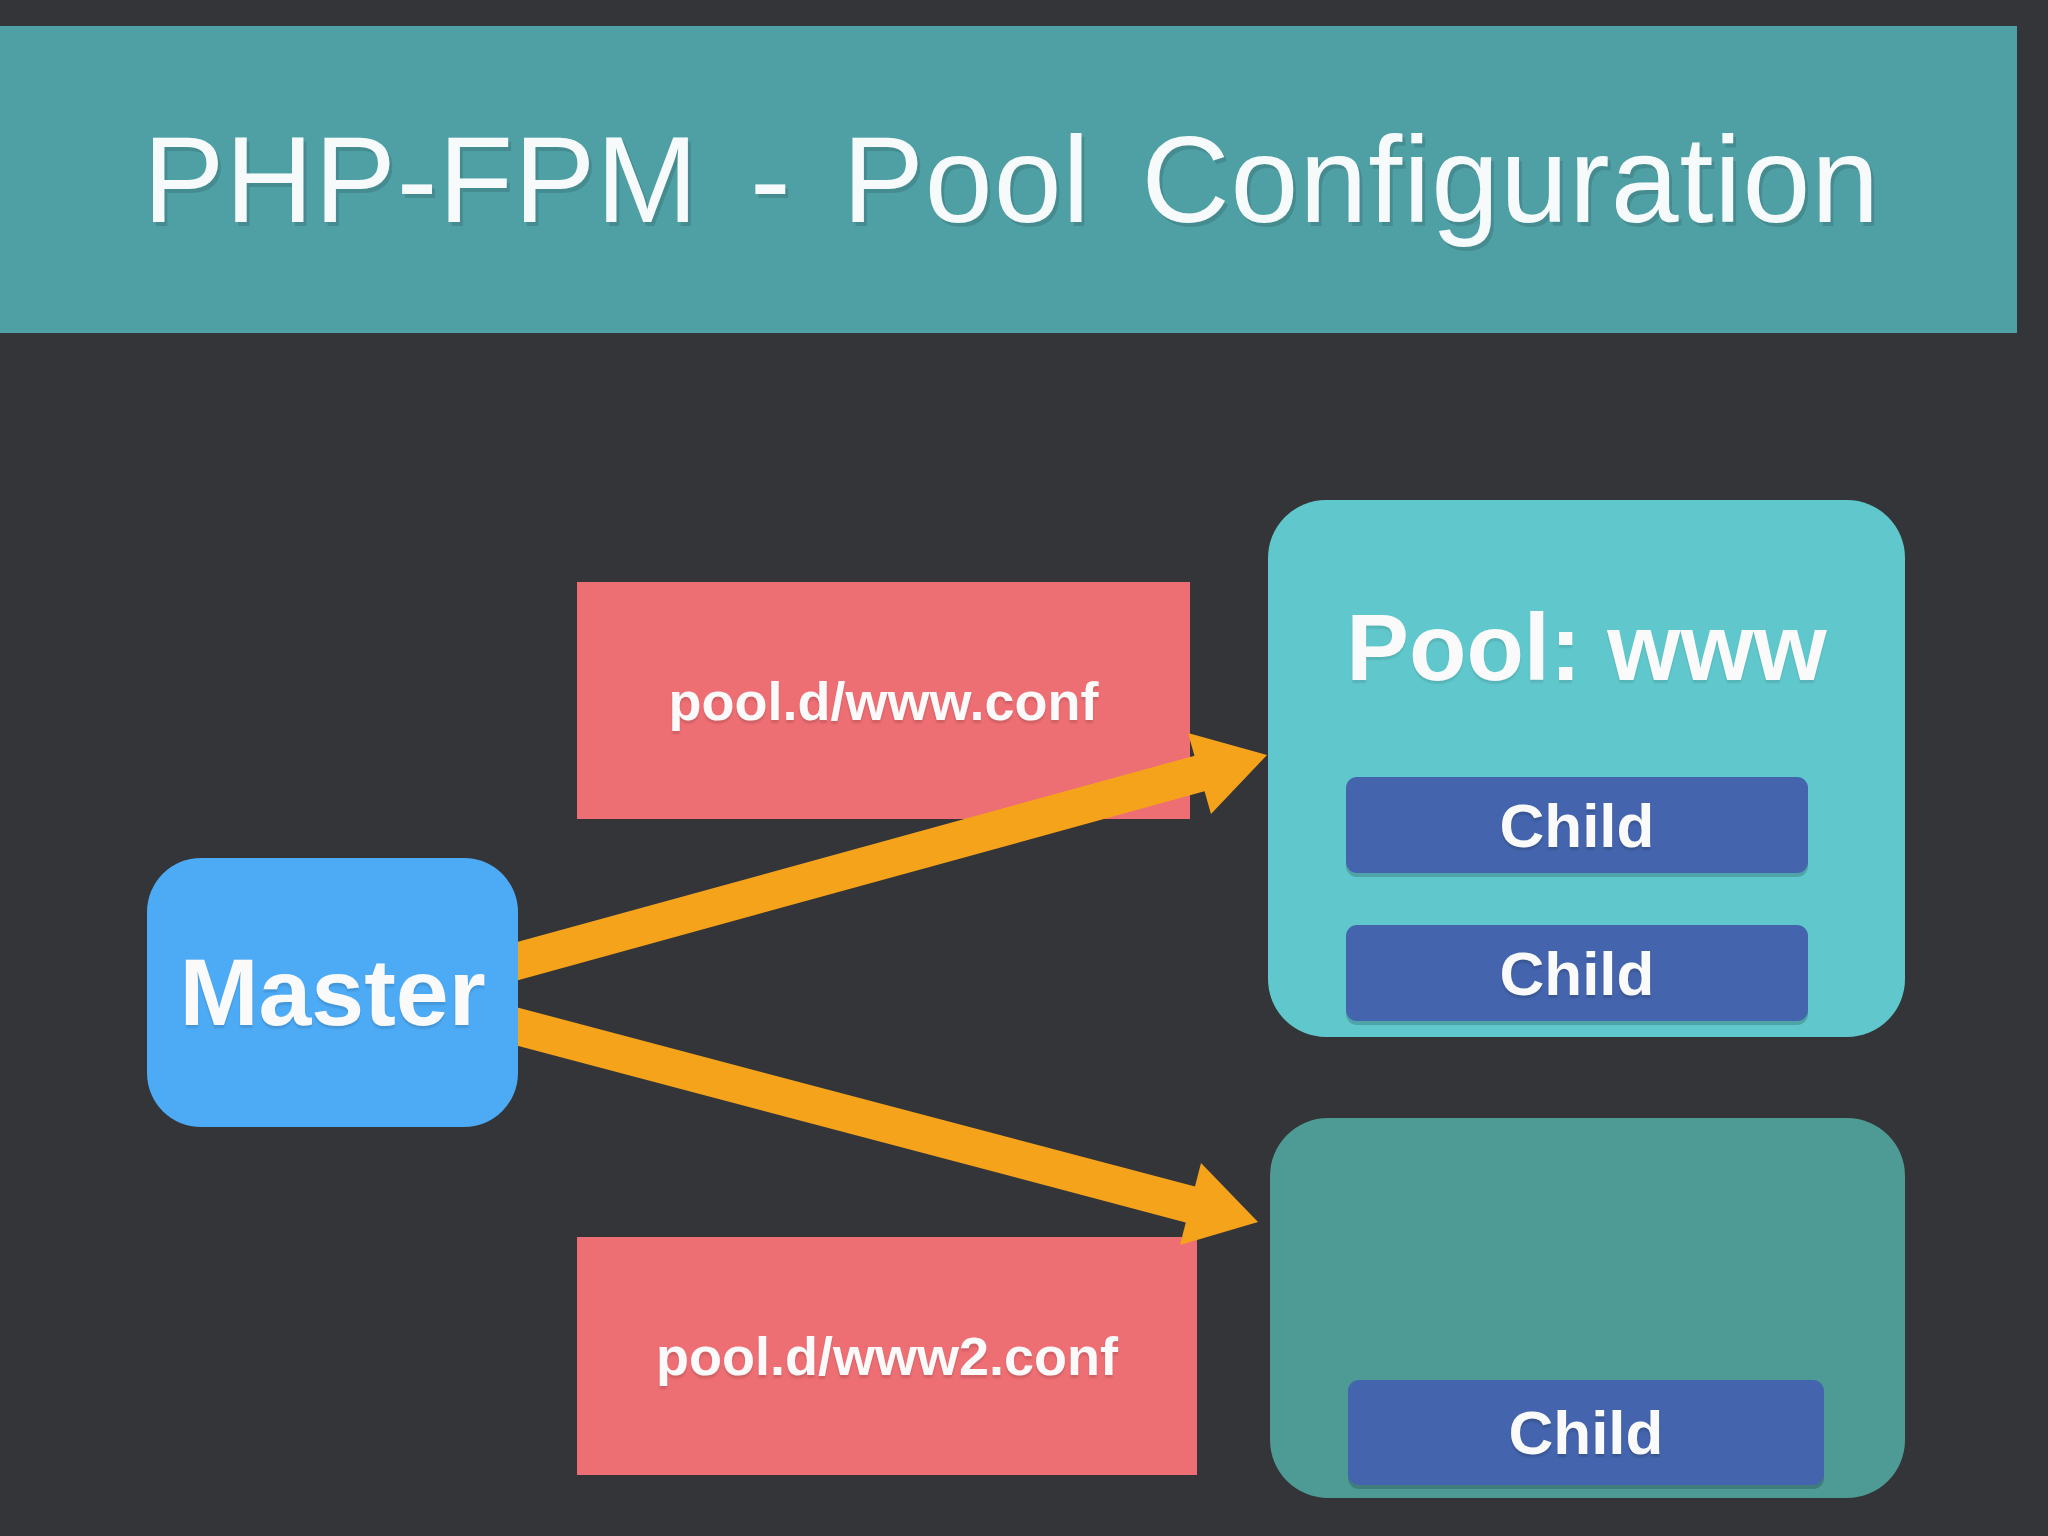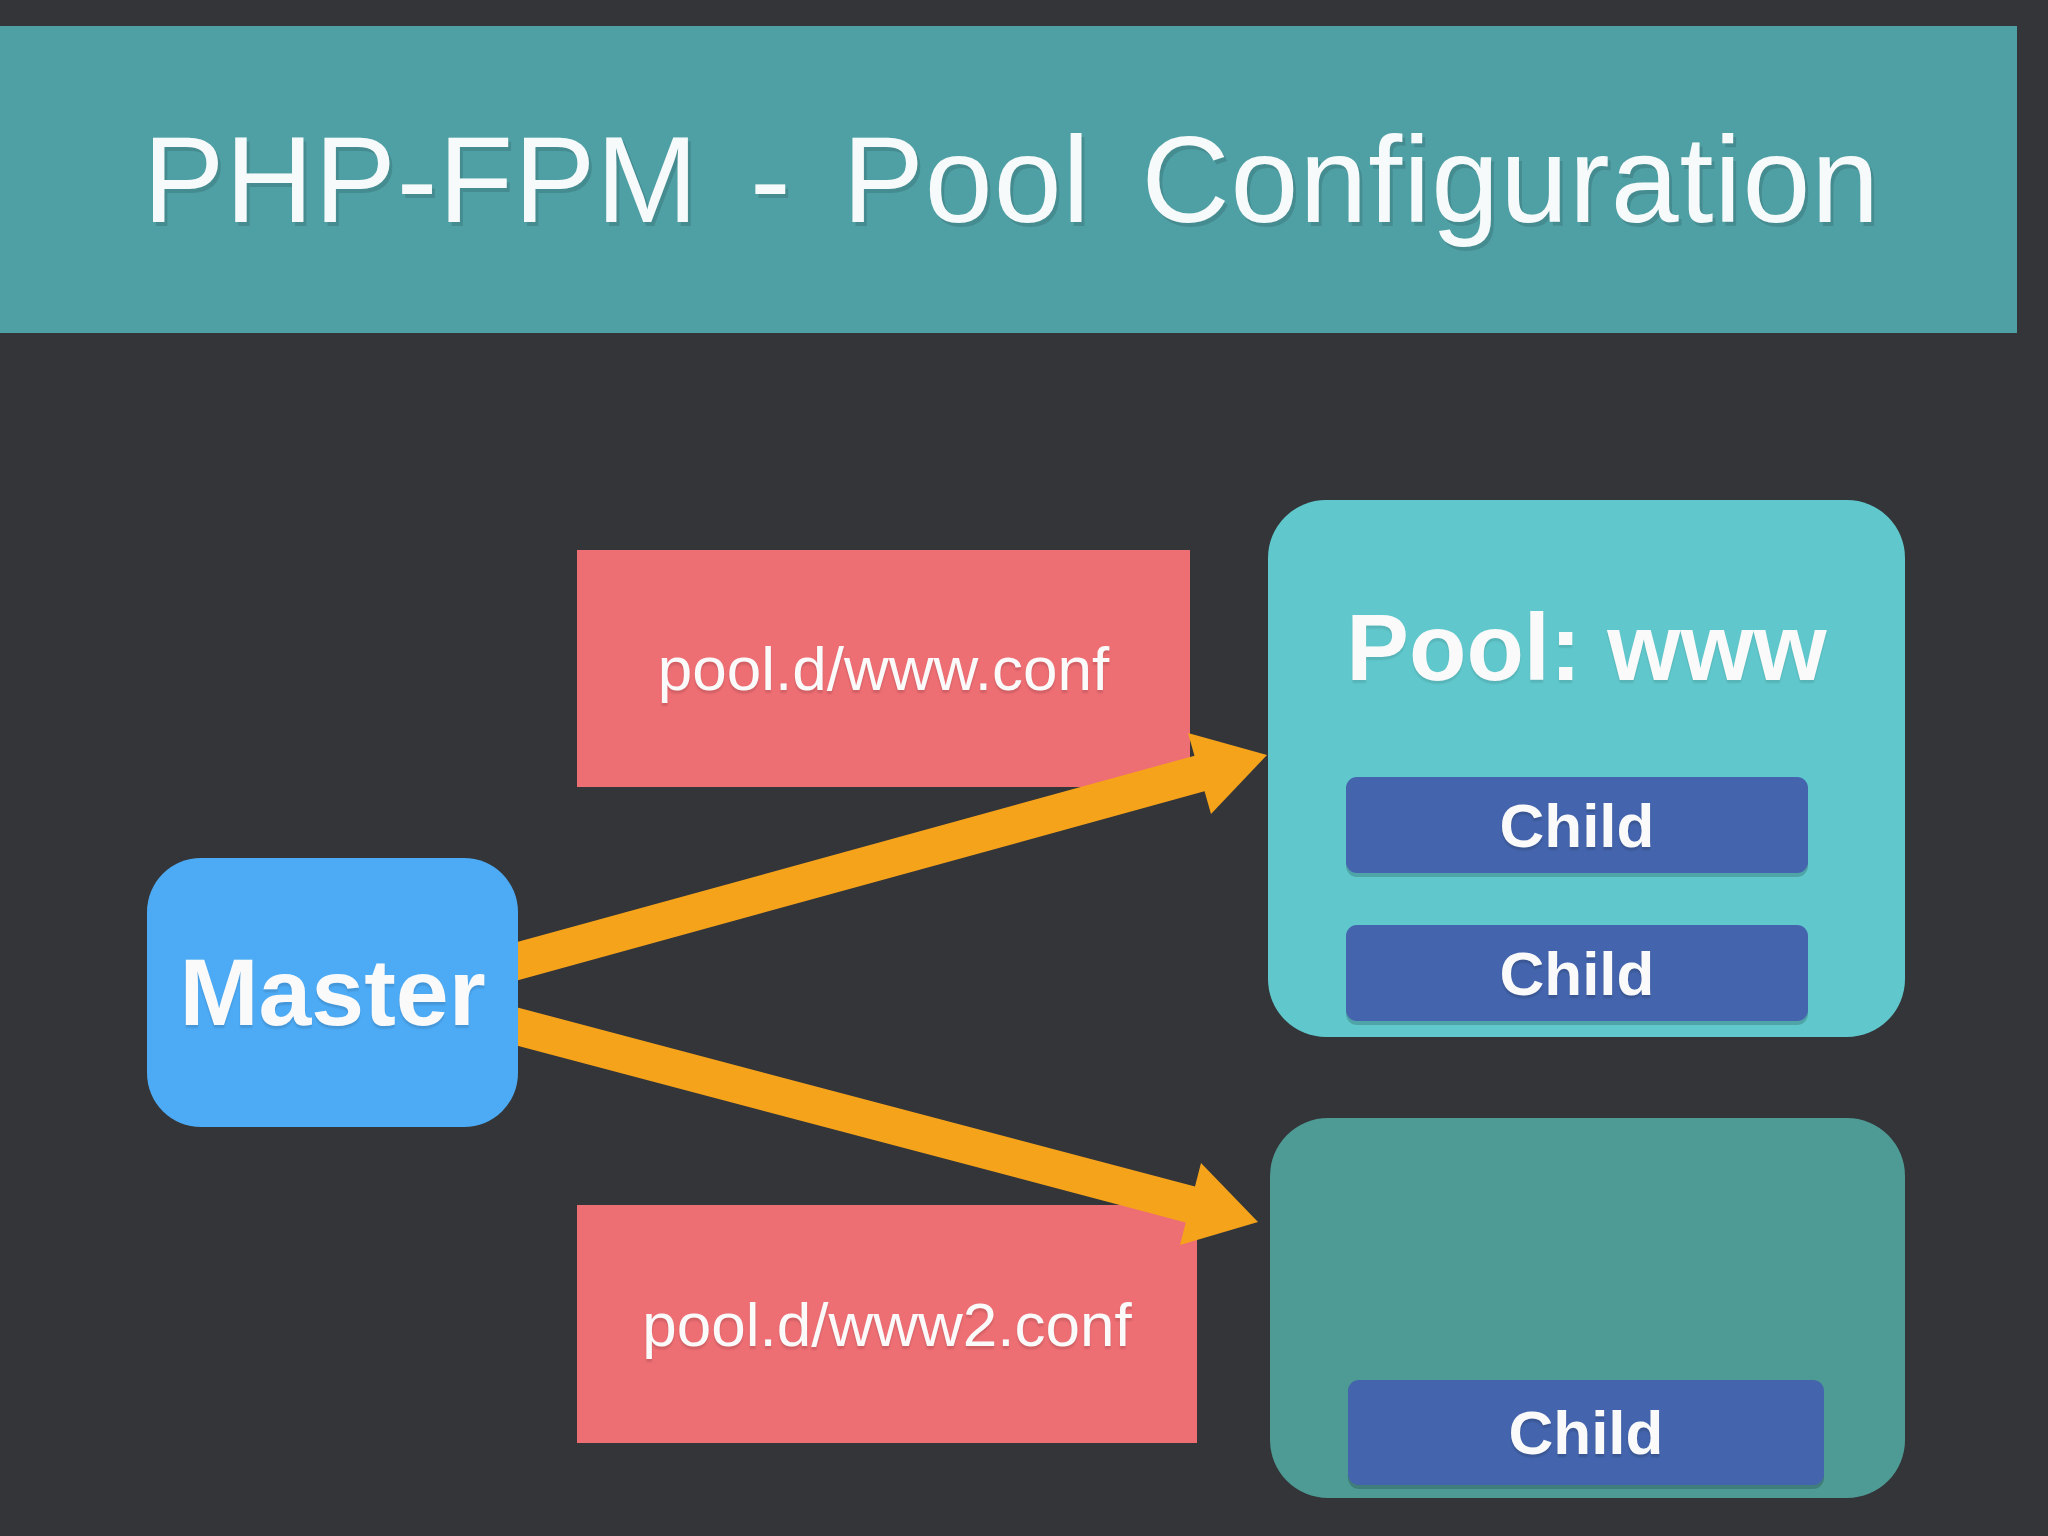--- a/index.html
+++ b/index.html
@@ -19,21 +19,21 @@
     white-space:nowrap;
   }
   .node{
     position:absolute;display:flex;align-items:center;justify-content:center;
     text-shadow:0 3px 2px rgba(0,0,0,0.12);
   }
   .master{
     left:147px;top:858px;width:371px;height:269px;border-radius:54px;
     font-size:95px;font-weight:600;z-index:3;
   }
-  .conf{z-index:1;font-size:62px;font-weight:400;}
+  .conf{z-index:1;font-size:54px;font-weight:700;margin-top:32px;}
   .conf1{left:577px;top:550px;width:613px;height:237px;}
   .conf2{left:577px;top:1205px;width:620px;height:238px;}
   .pool{position:absolute;border-radius:58px;z-index:1;}
   .pool-www{left:1268px;top:500px;width:637px;height:537px;}
   .pool-www2{left:1270px;top:1118px;width:635px;height:380px;}
   .pool-title{
     position:absolute;left:0;width:100%;text-align:center;
     font-size:94px;font-weight:600;line-height:112px;
     text-shadow:0 3px 2px rgba(0,0,0,0.10);
   }

